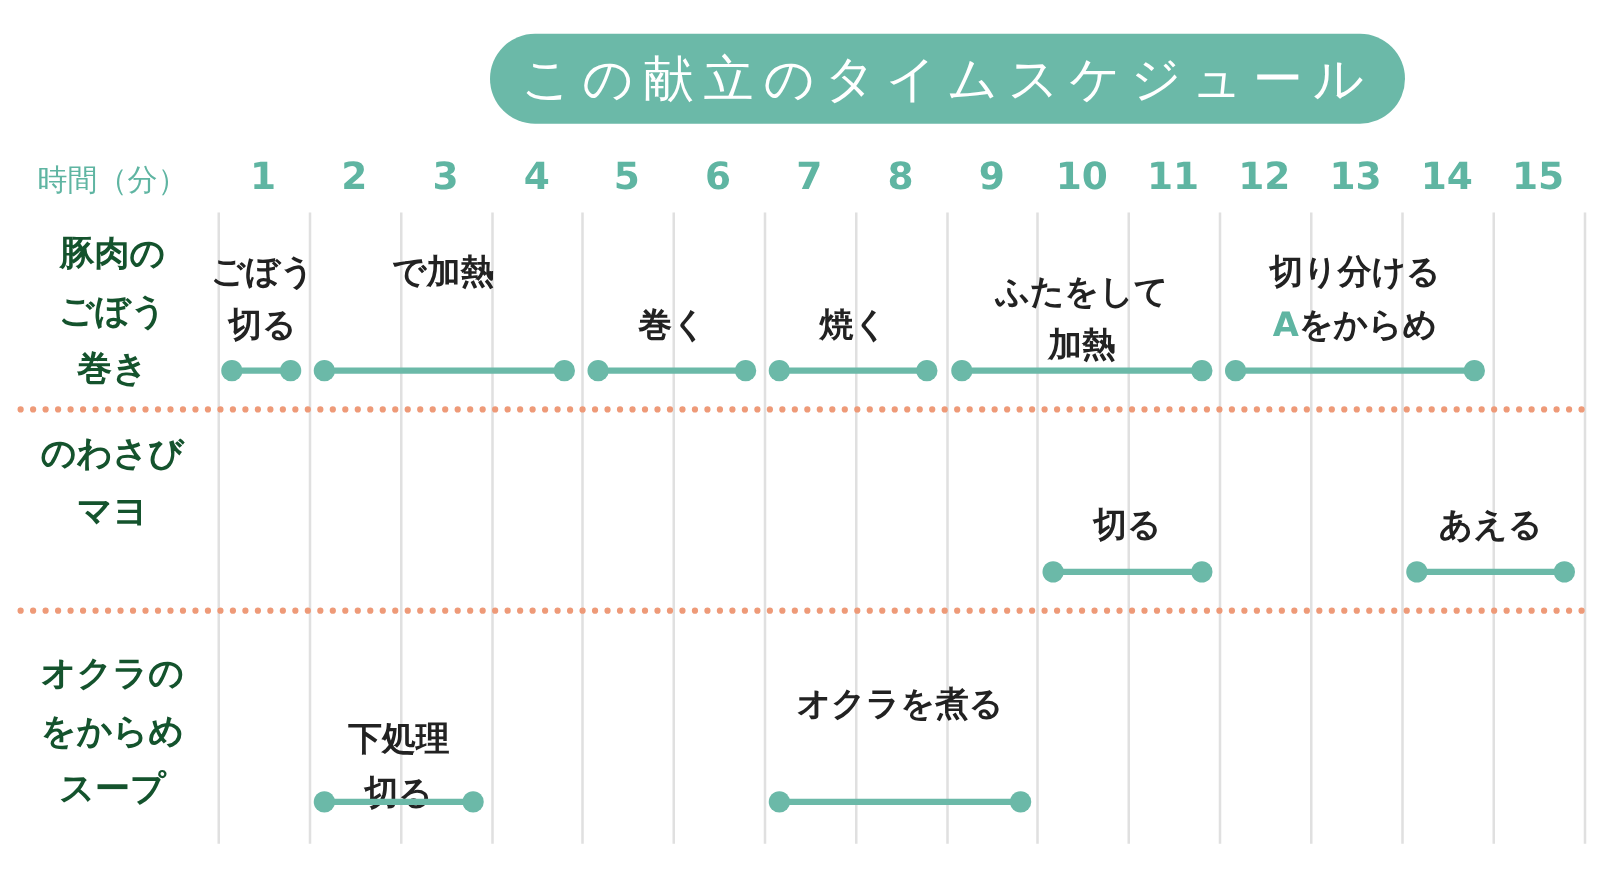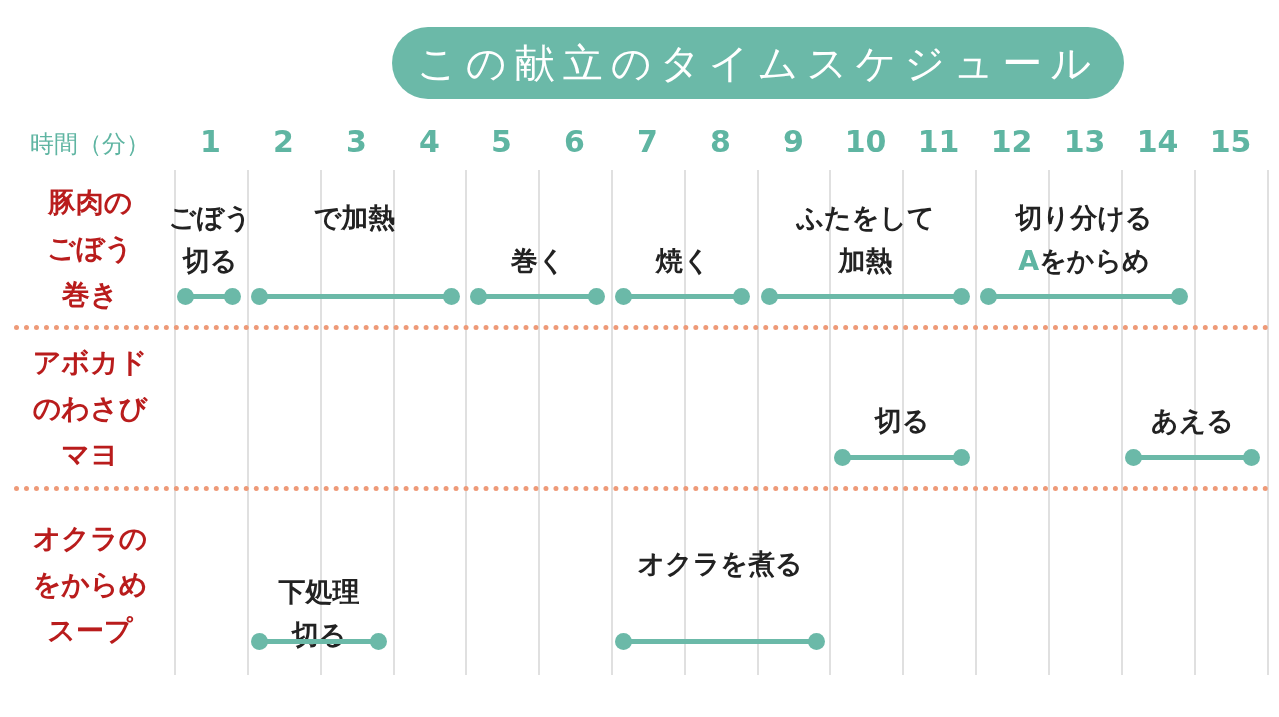--- a/index.html
+++ b/index.html
@@ -8,21 +8,21 @@
   .title-pill { position: absolute; left: 392px; top: 27px; width: 732px; height: 72px;
          border-radius: 36px; background: #6bb9a8; color: #fff; display: flex;
          align-items: center; justify-content: center; font-size: 40px; letter-spacing: 8px;
          font-weight: 300; }
   .hdr-label { position: absolute; left: 30px; top: 128px; font-size: 24px; color: #5fb5a2;
          font-weight: normal; }
   .min-num { position: absolute; top: 124px; width: 73px; text-align: center; font-size: 30px;
          color: #5fb5a2; font-weight: bold; }
   .vline { position: absolute; top: 170px; height: 505px; width: 2px; background: #e0e0e0; }
   .row-label { position: absolute; left: 20px; width: 140px; text-align: center;
-         font-size: 28px; font-weight: bold; line-height: 46px; color: #b91c1c; }
+         font-size: 28px; font-weight: bold; line-height: 46px; color: #14532d; }
   .dotted { position: absolute; left: 14px; width: 1255px; height: 0;
          border-top: 5px dotted #ee9a78; }
   .task-label { position: absolute; text-align: center; font-size: 27px; font-weight: bold;
          line-height: 43px; color: #222; white-space: nowrap; }
   .task-label .accent { color: #5fb5a2; }
   .bar { position: absolute; height: 5px; background: #6bb9a8; border-radius: 3px; }
   .bar::before, .bar::after { content: ""; position: absolute; top: -6px; width: 17px; height: 17px;
          border-radius: 50%; background: #6bb9a8; }
   .bar::before { left: -8px; }
   .bar::after { right: -8px; }
@@ -90,34 +90,33 @@
 <div class="task-label" style="left:478px; width:120px; top:239px">
   <div>巻く</div>
 </div>
 <div class="bar" style="left:478px; width:119px; top:294px"></div>
 
 <div class="task-label" style="left:623px; width:120px; top:239px">
   <div>焼く</div>
 </div>
 <div class="bar" style="left:623px; width:119px; top:294px"></div>
 
-<div class="task-label" style="left:769px; width:193px; top:196px">
+<div class="task-label" style="left:769px; width:193px; top:212px">
   <div>ふたをして</div>
   <div>加熱</div>
 </div>
 <div class="bar" style="left:769px; width:193px; top:294px"></div>
 
 <div class="task-label" style="left:988px; width:192px; top:196px">
   <div>切り分ける</div>
   <div><span class="accent">A</span><span>をからめ</span></div>
 </div>
 <div class="bar" style="left:988px; width:192px; top:294px"></div>
 
 <div class="row-label" style="top:340px">
-  <div>アボカド</div>
   <div>のわさび</div>
   <div>マヨ</div>
 </div>
 
 <div class="task-label" style="left:842px; width:120px; top:399px">
   <div>切る</div>
 </div>
 <div class="bar" style="left:842px; width:120px; top:455px"></div>
 
 <div class="task-label" style="left:1133px; width:119px; top:399px">

